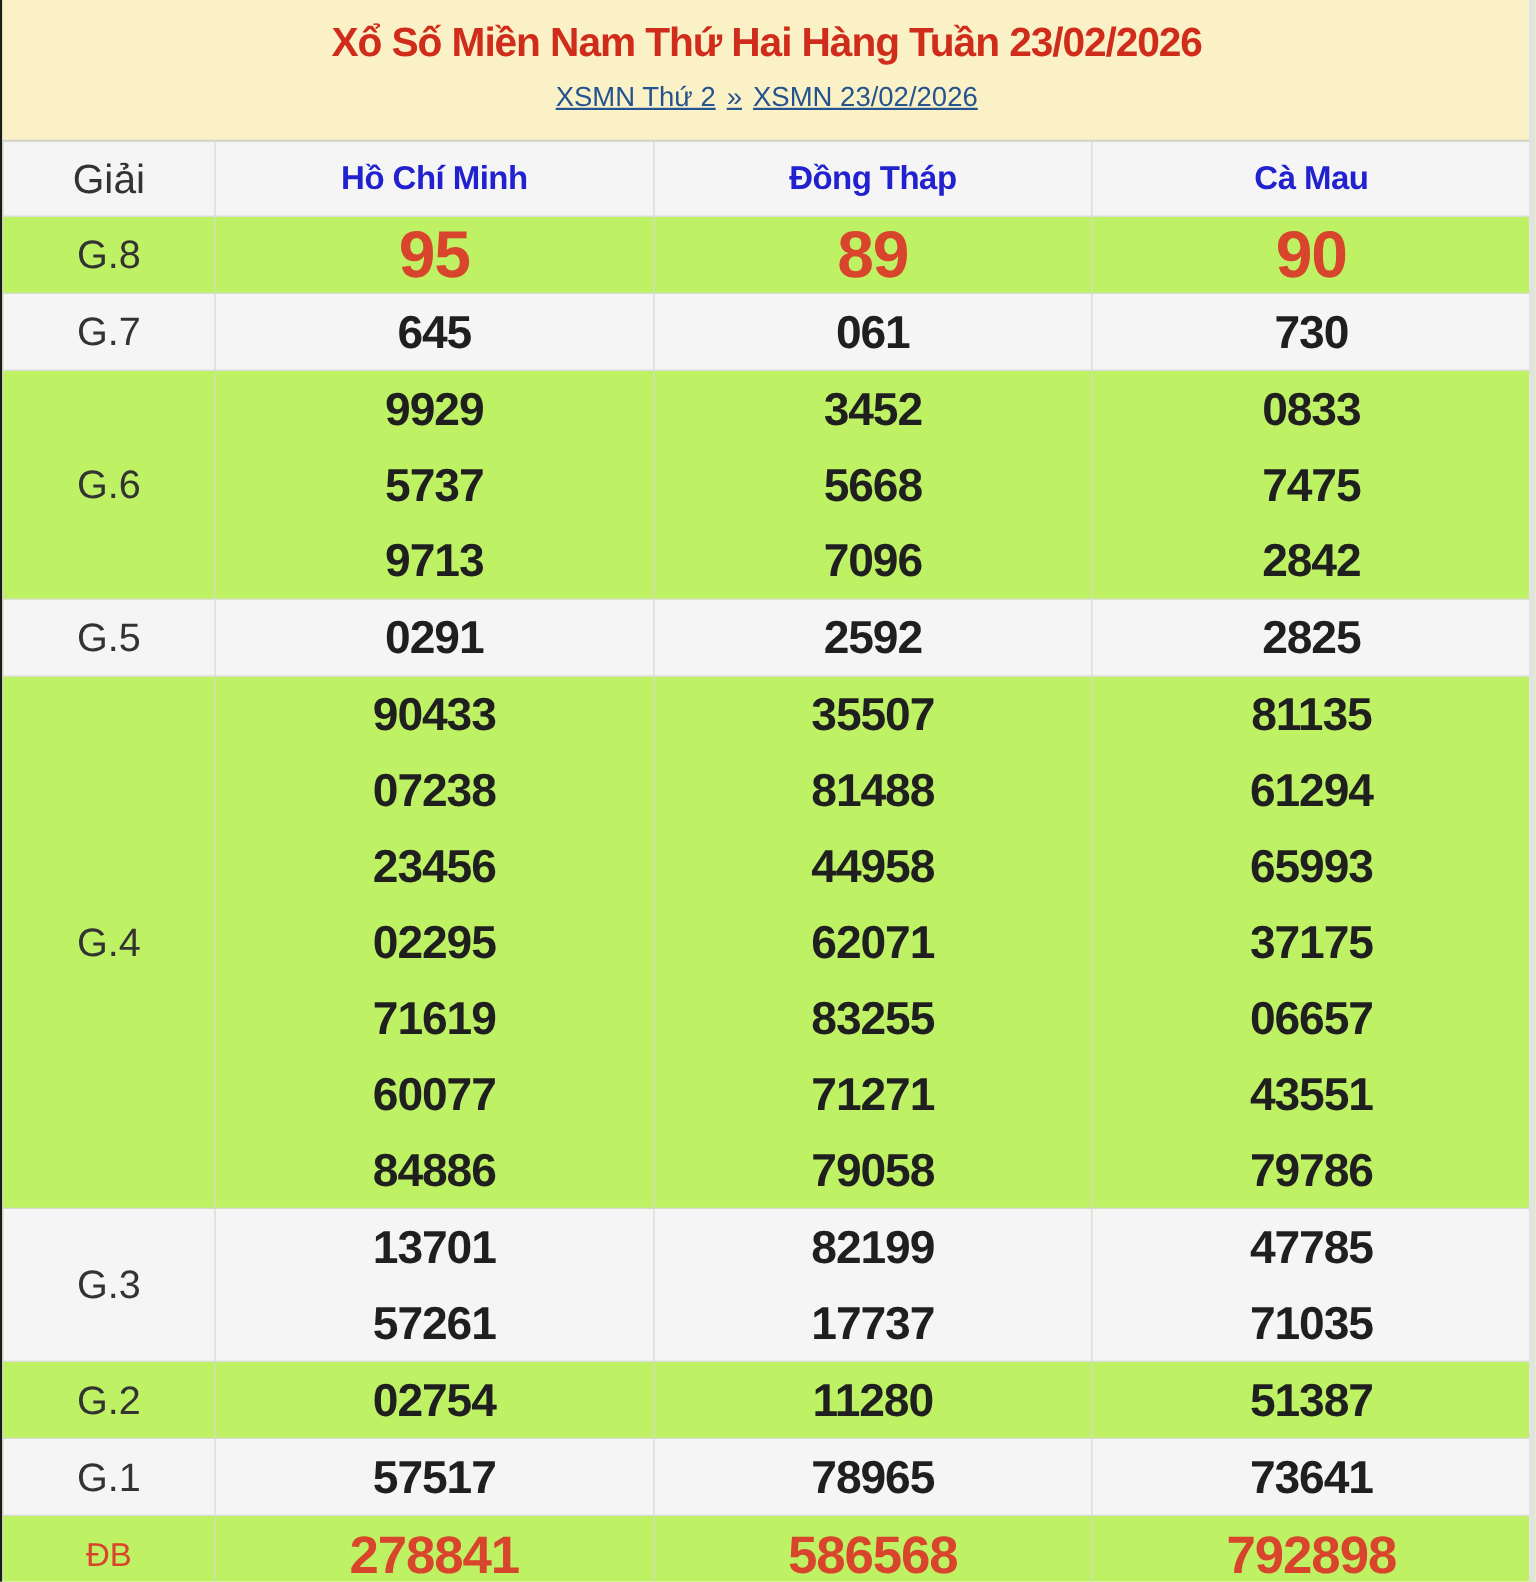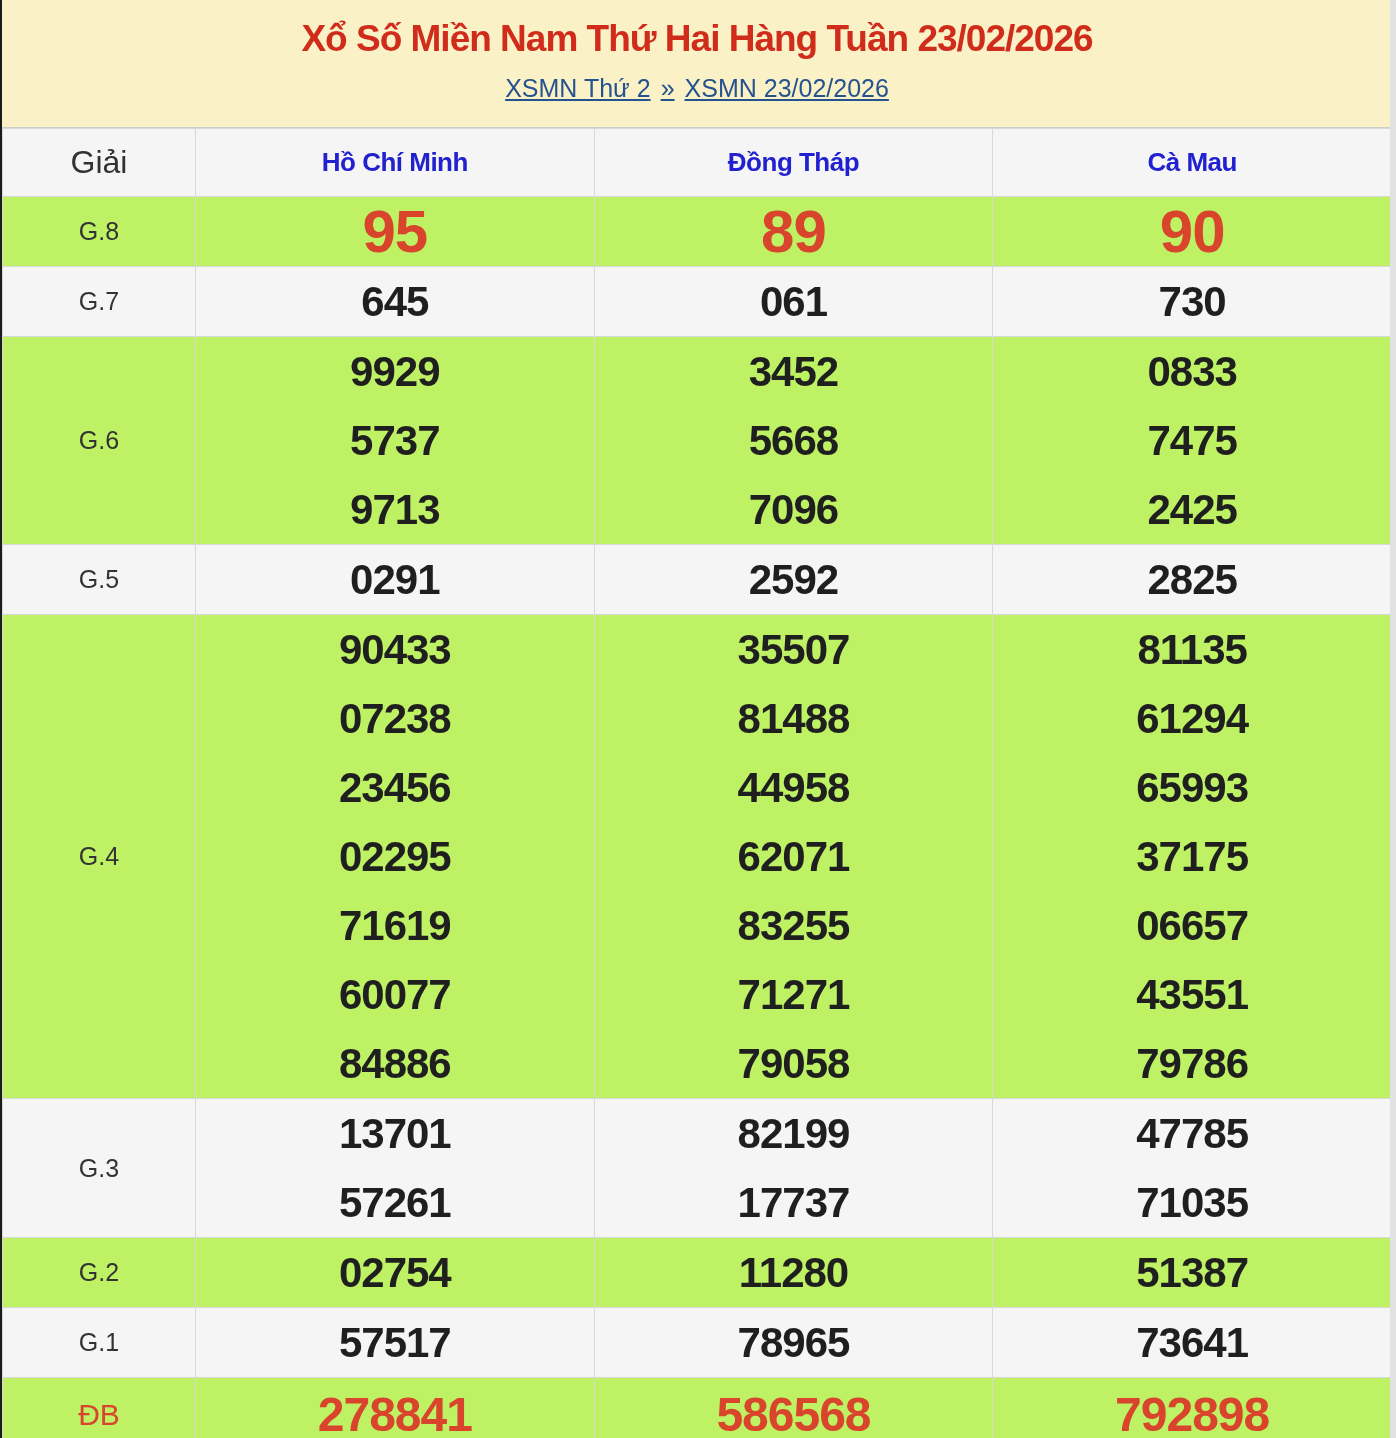--- a/index.html
+++ b/index.html
@@ -36,27 +36,27 @@
   .crumbs a{color:var(--crumb-navy);text-decoration:none;cursor:pointer;}
   .crumbs .sep{margin:0 10px;}
   table{
     width:1390px;border-collapse:collapse;table-layout:fixed;
   }
   col.c-label{width:193px;}
   th,td{border:1px solid var(--border);text-align:center;vertical-align:middle;padding:0;}
   thead th{
     height:68px;background:var(--alt-bg);font-weight:normal;
   }
-  th.prize-col{font-size:32px;color:var(--label-color);}
+  th.prize-col{font-size:37px;color:var(--label-color);}
   thead a.province{
-    color:var(--header-blue);font-weight:bold;font-size:26px;
+    color:var(--header-blue);font-weight:bold;font-size:30px;
     text-decoration:none;cursor:pointer;letter-spacing:-0.5px;
   }
   tbody tr.alt td{background:var(--alt-bg);}
-  td.label{font-size:25px;color:var(--label-color);}
+  td.label{font-size:36px;color:var(--label-color);}
   .num{
     display:block;height:69px;line-height:69px;
     font-size:42px;font-weight:bold;color:var(--num-black);
     letter-spacing:-1px;
   }
   tr.red .num{color:var(--num-red);font-size:60px;}
   tr.large .num{height:74px;line-height:74px;font-size:48px;}
   tr.large td.label{color:var(--num-red);font-size:30px;}
 </style>
 </head>
@@ -117,21 +117,21 @@
             <div class="num">9713</div>
           </td>
           <td>
             <div class="num">3452</div>
             <div class="num">5668</div>
             <div class="num">7096</div>
           </td>
           <td>
             <div class="num">0833</div>
             <div class="num">7475</div>
-            <div class="num">2425</div>
+            <div class="num">2842</div>
           </td>
         </tr>
         <tr class="alt ">
           <td class="label">G.5</td>
           <td>
             <div class="num">0291</div>
           </td>
           <td>
             <div class="num">2592</div>
           </td>

